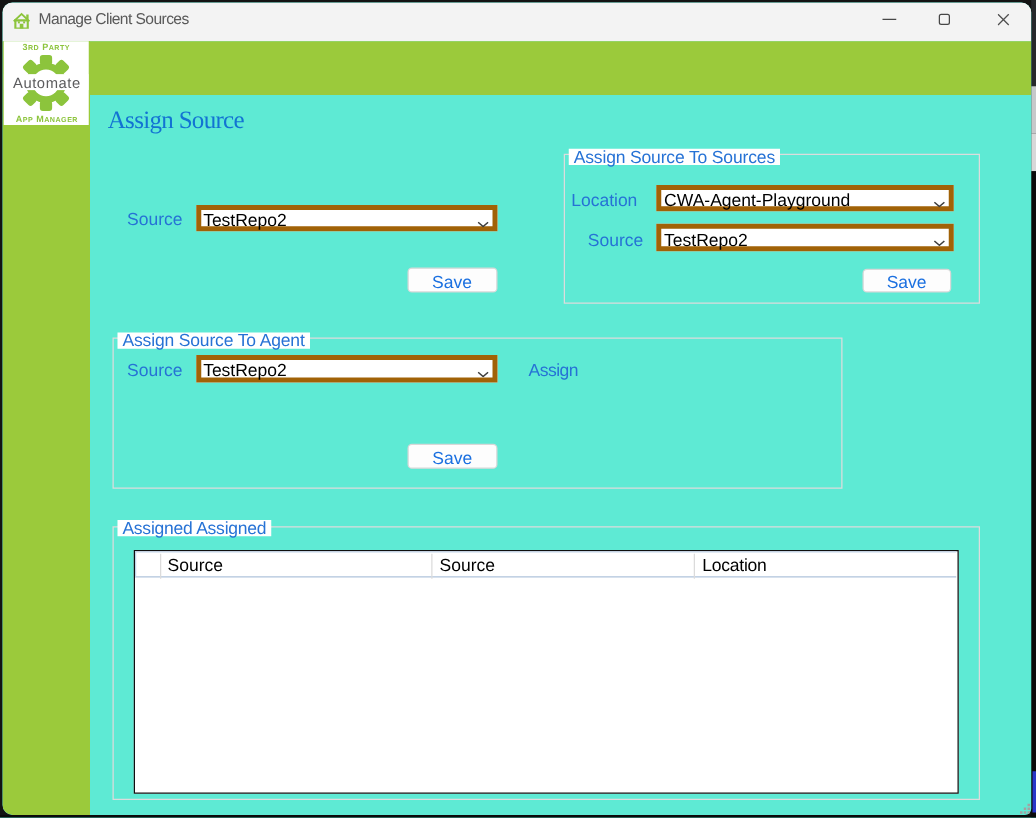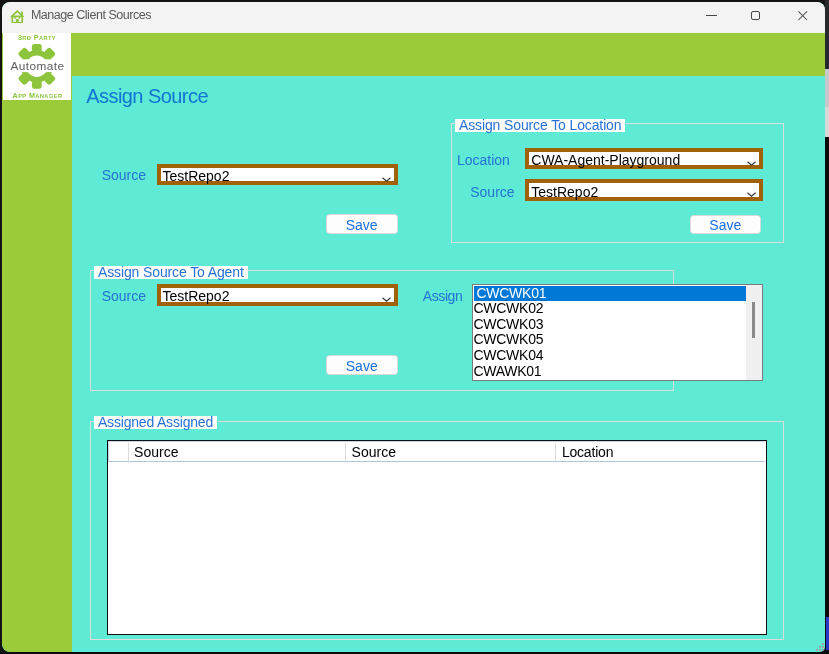--- a/index.html
+++ b/index.html
@@ -9,21 +9,21 @@
   .win { position:absolute; left:2px; top:2px; width:823px; height:649.5px;
          background:#5eead4; border-radius:8px 8px 5px 8px; overflow:hidden; }
   .titlebar { position:absolute; left:0; top:0; width:823px; height:31px; background:#f3f3f3; }
   .title-txt { position:absolute; left:28.9px; top:6.9px; line-height:12.5px;
                font-size:12.5px; letter-spacing:-0.47px; color:#595959; white-space:nowrap; }
   .sidebar { position:absolute; left:0; top:31px; width:70px; height:618.5px;
              background:#9bca3b; border-radius:0 0 0 8px; }
   .logo { position:absolute; left:1px; top:31px; width:68px; height:67px; background:#ffffff; }
   .topbar { position:absolute; left:69px; top:31px; width:754px; height:42.5px; background:#9bca3b; }
   .h1 { position:absolute; left:84.2px; top:83.9px; font-size:20px; color:#1273d3;
-        line-height:20px; letter-spacing:-0.55px; white-space:nowrap; }
+        line-height:20px; letter-spacing:-0.55px; white-space:nowrap;font-family:Liberation Serif, serif; }
   .grp { position:absolute; border:1px solid #dcdcdc; }
   .grp > .glabel { position:absolute; top:-5.9px; left:2.65px; background:#ffffff; padding:0 4px;
                    font-size:14px; line-height:13px; color:#2672d5; letter-spacing:-0.12px; white-space:nowrap; }
   .lbl { position:absolute; font-size:14px; line-height:14px; color:#2672d5;
          text-align:right; white-space:nowrap; }
   .combo { position:absolute; background:#fff; border:4px solid #a16207; height:21.5px;
            font-size:14px; color:#000; line-height:14px; padding:1.15px 0 0 2px; white-space:nowrap; }
   .combo svg { position:absolute; right:3.3px; top:9px; }
   .btn { position:absolute; width:72px; height:19.5px; background:#fdfdfd; border:1px solid #d8d8d8;
          border-radius:3.5px; color:#1b70e0; font-size:14px; text-align:center;
@@ -99,21 +99,21 @@
 
     <div class="lbl" style="left:85px; top:165.55px; width:59px;">Source</div>
     <div class="combo" style="left:154.5px; top:161.9px; width:241.3px;">TestRepo2
       <svg width="9" height="5" viewBox="0 0 9 5">
         <path d="M0.5 0.8 L4.5 4.2 L8.5 0.8" fill="none" stroke="#3f3f3f" stroke-width="1.3"></path>
       </svg>
     </div>
     <div class="btn" style="left:323.6px; top:212.3px;">Save</div>
 
     <div class="grp" style="left:449.3px; top:121.4px; width:332.8px; height:119.9px;">
-      <span class="glabel">Assign Source To Location</span>
+      <span class="glabel">Assign Source To Sources</span>
     </div>
     <div class="lbl" style="left:449px; top:150.95px; width:58.9px;">Location</div>
     <div class="combo" style="left:523.3px; top:145.9px; width:237.6px;">CWA-Agent-Playground
       <svg width="9" height="5" viewBox="0 0 9 5">
         <path d="M0.5 0.8 L4.5 4.2 L8.5 0.8" fill="none" stroke="#3f3f3f" stroke-width="1.3"></path>
       </svg>
     </div>
     <div class="lbl" style="left:449px; top:182.85px; width:63.6px;">Source</div>
     <div class="combo" style="left:523.3px; top:177.4px; width:237.6px;">TestRepo2
       <svg width="9" height="5" viewBox="0 0 9 5">
@@ -125,31 +125,20 @@
     <div class="grp" style="left:88.3px; top:268.4px; width:584px; height:120.4px;">
       <span class="glabel">Assign Source To Agent</span>
     </div>
     <div class="lbl" style="left:85px; top:286.75px; width:59px;">Source</div>
     <div class="combo" style="left:154.5px; top:282.1px; width:241.3px;">TestRepo2
       <svg width="9" height="5" viewBox="0 0 9 5">
         <path d="M0.5 0.8 L4.5 4.2 L8.5 0.8" fill="none" stroke="#3f3f3f" stroke-width="1.3"></path>
       </svg>
     </div>
     <div class="lbl" style="left:400px; top:286.55px; width:60.4px; letter-spacing:-0.4px;">Assign</div>
-    <div class="listbox">
-      <div class="li sel">CWCWK01</div>
-      <div class="li">CWCWK02</div>
-      <div class="li">CWCWK03</div>
-      <div class="li">CWCWK05</div>
-      <div class="li">CWCWK04</div>
-      <div class="li">CWAWK01</div>
-      <div class="sbtrack">
-        <div class="sbthumb"></div>
-      </div>
-    </div>
     <div class="btn" style="left:324px; top:353.4px; width:71.5px;">Save</div>
 
     <div class="grp" style="left:88.3px; top:419.3px; width:693.8px; height:218.7px;">
       <span class="glabel" style="letter-spacing:-0.19px;">Assigned Assigned</span>
     </div>
     <div class="tbl">
       <div class="thead">
         <div class="sep" style="left:19px;"></div>
         <div class="sep" style="left:235.9px;"></div>
         <div class="sep" style="left:445.9px;"></div>

